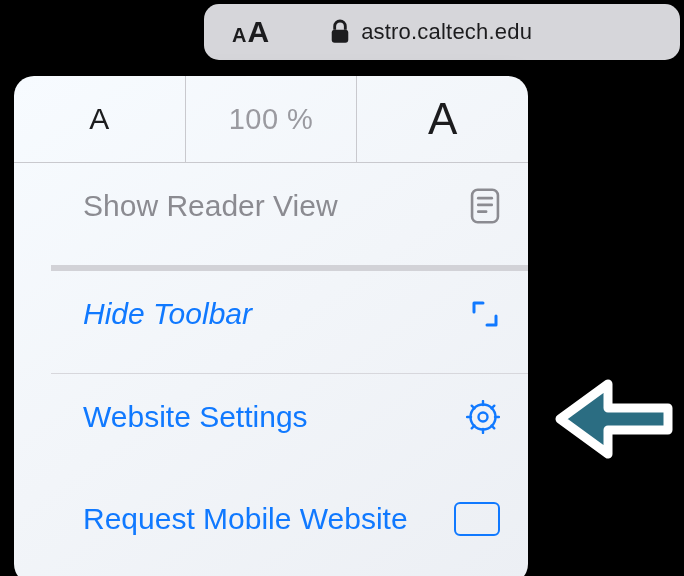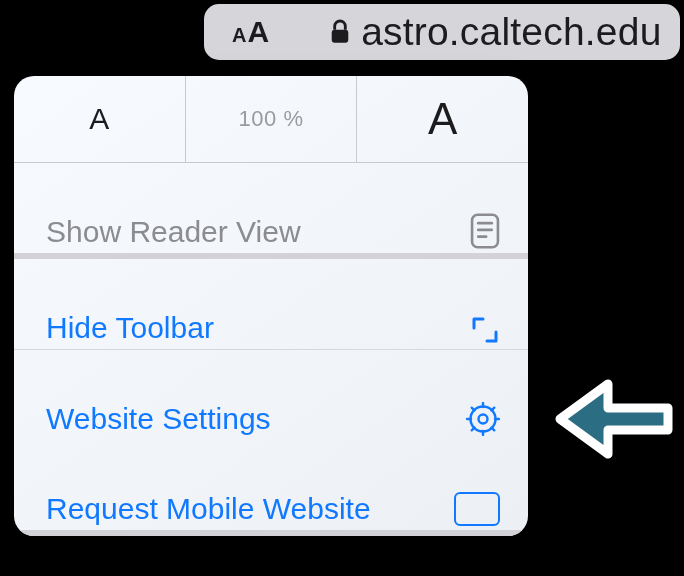--- a/index.html
+++ b/index.html
@@ -34,21 +34,21 @@
     margin-right: 60px;
   }
   .aa-icon .small { font-size: 20px; }
   .aa-icon .big { font-size: 30px; margin-left:1px;}
   .lock-icon {
     width: 22px;
     height: 26px;
     margin-right: 10px;
   }
   .url-text {
-    font-size: 39px;
+    font-size: 22px;
     color: #1c1c1e;
     letter-spacing: 0.2px;
   }
 
   
   .popover {
     position: absolute;
     top: 76px;
     left: 14px;
     width: 514px;
@@ -75,31 +75,32 @@
   }
   .zoom-cell {
     flex: 1;
     display: flex;
     align-items: center;
     justify-content: center;
     border-right: 1px solid #c9c9ce;
   }
   .zoom-cell:last-child { border-right: none; }
   .zoom-small { font-size: 30px; color:#1c1c1e; }
-  .zoom-pct { font-size: 22px; color:#9a9aa0; font-weight:400; letter-spacing:0.5px;}
+  .zoom-pct { font-size: 29px; color:#9a9aa0; font-weight:400; letter-spacing:0.5px;}
   .zoom-big { font-size: 44px; color:#1c1c1e; }
 
   .menu-row {
     display:flex;
-    align-items:flex-end;
+    align-items:center;
     height: 86px;
-    padding: 0 28px 4px 32px;
+    padding: 0 28px 16px 32px;
     justify-content: space-between;
-  }
-  .divider-thin { border-bottom:1px solid #d7d7dc; }
+    margin-left: 37px;
+  }
+  .divider-thin { border-bottom:1px solid #d7d7dc;font-style:italic; }
   .divider-thick { border-bottom:6px solid #d2d2d7; }
   .menu-label {
     font-size: 30px;
     letter-spacing: 0px;
   }
   .txt-disabled { color:#8b8b91; }
   .txt-blue { color:#1079ff; }
 
   .reader-icon { width:30px;height:36px; }
   .expand-icon { width:30px;height:30px; }

